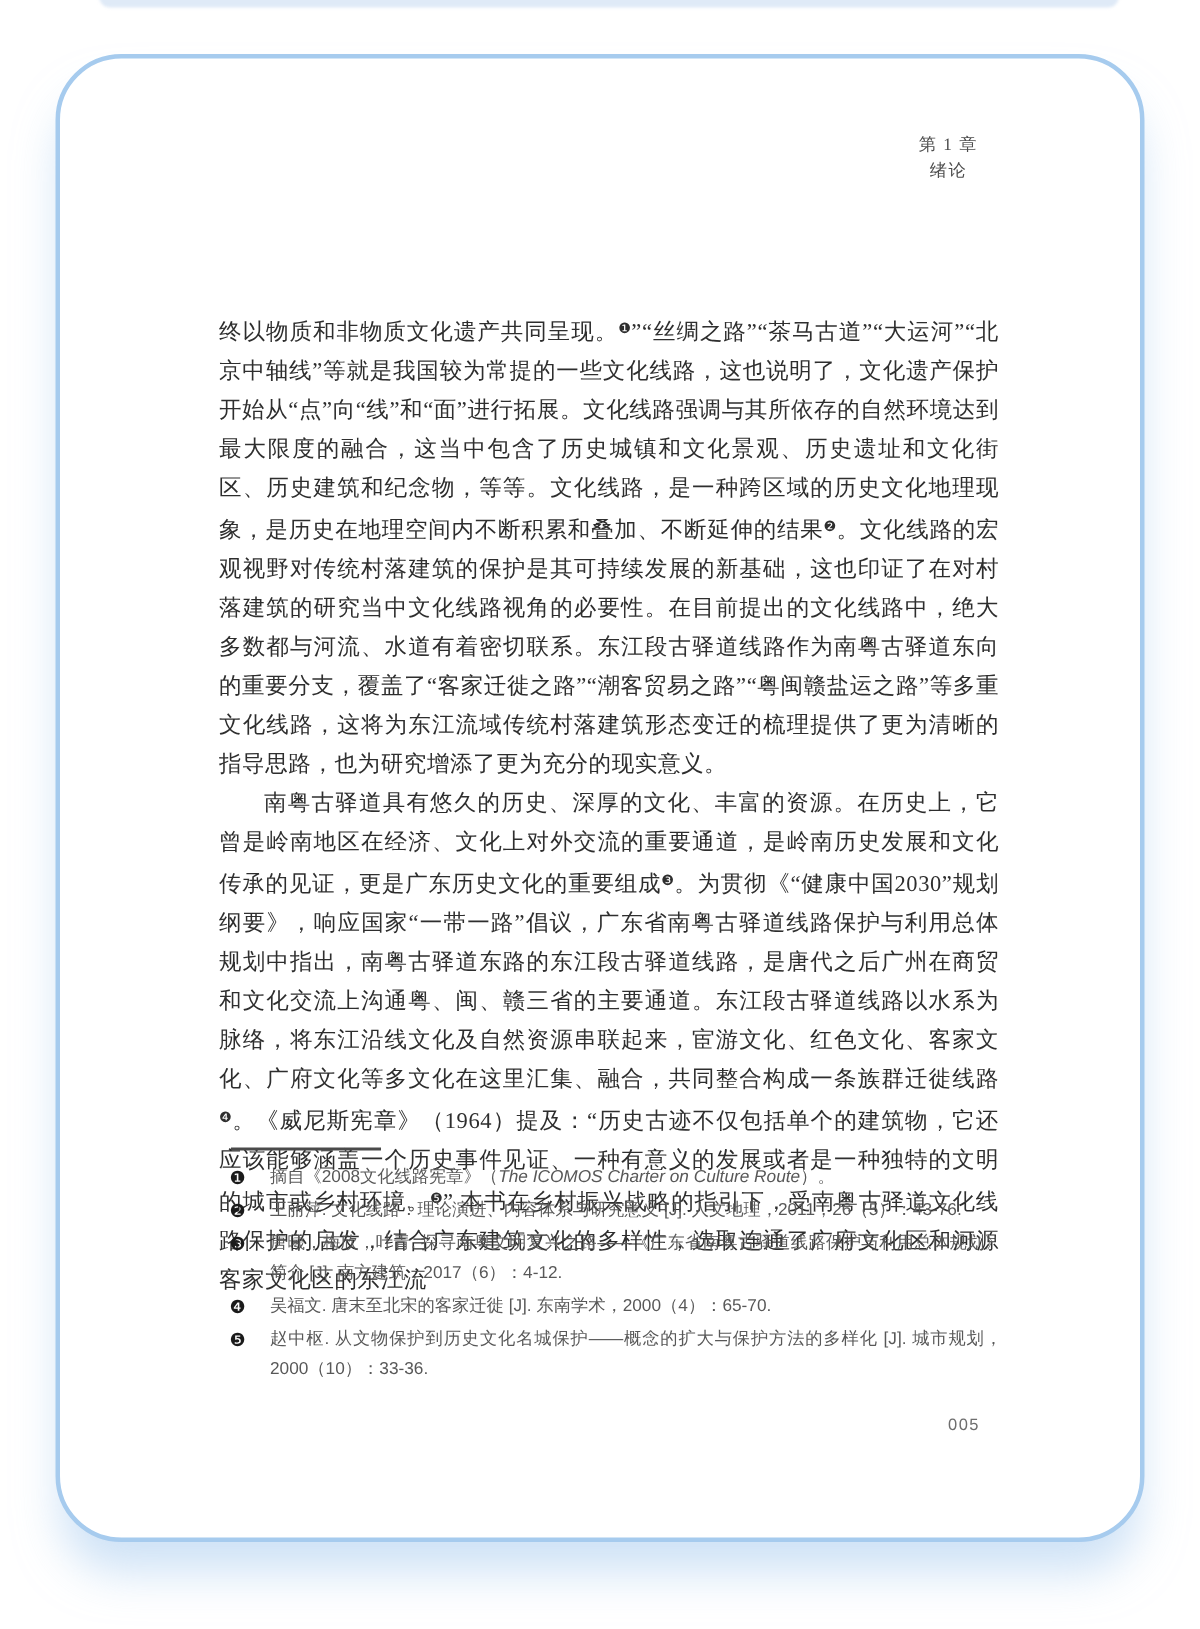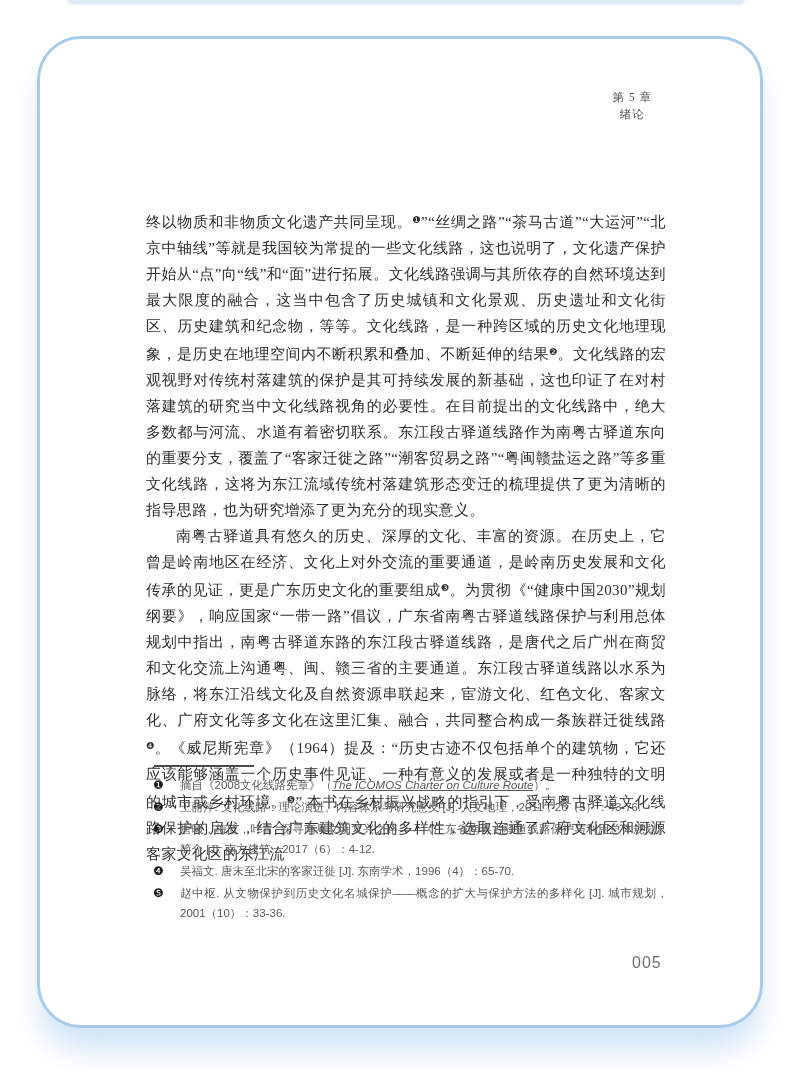--- a/index.html
+++ b/index.html
@@ -69,21 +69,20 @@
   .body-text p.para.indent {
     text-indent: 2em;
   }
   .fn-ref {
     font-size: 9.5px;
     vertical-align: 4px;
     letter-spacing: 0;
   }
   .italic {
     font-style: italic;
-    text-decoration: underline;
   }
   .footnote-divider {
     position: absolute;
     top: 726px;
     left: 114px;
     width: 100px;
     height: 2px;
     background: #4a4a4a;
   }
   .footnote-list {
@@ -107,34 +106,33 @@
   }
   .footnote-text {
     flex: 1 1 auto;
     text-align: justify;
   }
   .page-number {
     position: absolute;
     top: 905px;
     left: 592px;
     color: #6e6e6e;
-    font-size: 16px;
+    font-size: 11px;
     letter-spacing: 1px;
-    margin-top: 10px;
   }
 </style>
 </head>
 <body>
 
 <div class="stage">
   <div class="top-page-edge"></div>
 
   <div class="page-card">
     <div class="chapter-header">
-      <div>第 5 章</div>
+      <div>第 1 章</div>
       <div>绪论</div>
     </div>
 
     <div class="body-text">
         <p class="para"><span>终以物质和非物质文化遗产共同呈现。</span><span class="fn-ref">❶</span><span>”“丝绸之路”“茶马古道”“大运河”“北京中轴线”等就是我国较为常提的一些文化线路，这也说明了，文化遗产保护开始从“点”向“线”和“面”进行拓展。文化线路强调与其所依存的自然环境达到最大限度的融合，这当中包含了历史城镇和文化景观、历史遗址和文化街区、历史建筑和纪念物，等等。文化线路，是一种跨区域的历史文化地理现象，是历史在地理空间内不断积累和叠加、不断延伸的结果</span><span class="fn-ref">❷</span><span>。文化线路的宏观视野对传统村落建筑的保护是其可持续发展的新基础，这也印证了在对村落建筑的研究当中文化线路视角的必要性。在目前提出的文化线路中，绝大多数都与河流、水道有着密切联系。东江段古驿道线路作为南粤古驿道东向的重要分支，覆盖了“客家迁徙之路”“潮客贸易之路”“粤闽赣盐运之路”等多重文化线路，这将为东江流域传统村落建筑形态变迁的梳理提供了更为清晰的指导思路，也为研究增添了更为充分的现实意义。</span></p>
         <p class="para indent"><span>南粤古驿道具有悠久的历史、深厚的文化、丰富的资源。在历史上，它曾是岭南地区在经济、文化上对外交流的重要通道，是岭南历史发展和文化传承的见证，更是广东历史文化的重要组成</span><span class="fn-ref">❸</span><span>。为贯彻《“健康中国2030”规划纲要》，响应国家“一带一路”倡议，广东省南粤古驿道线路保护与利用总体规划中指出，南粤古驿道东路的东江段古驿道线路，是唐代之后广州在商贸和文化交流上沟通粤、闽、赣三省的主要通道。东江段古驿道线路以水系为脉络，将东江沿线文化及自然资源串联起来，宦游文化、红色文化、客家文化、广府文化等多文化在这里汇集、融合，共同整合构成一条族群迁徙线路</span><span class="fn-ref">❹</span><span>。《威尼斯宪章》（1964）提及：“历史古迹不仅包括单个的建筑物，它还应该能够涵盖一个历史事件见证、一种有意义的发展或者是一种独特的文明的城市或乡村环境。</span><span class="fn-ref">❺</span><span>” 本书在乡村振兴战略的指引下，受南粤古驿道文化线路保护的启发，结合广东建筑文化的多样性，选取连通了广府文化区和河源客家文化区的东江流</span></p>
       </div>
 
     <div class="footnote-divider"></div>
 
@@ -146,23 +144,23 @@
         <div class="footnote-item">
           <span class="footnote-marker">❷</span>
           <span class="footnote-text"><span>王丽萍. 文化线路：理论演进、内容体系与研究意义 [J]. 人文地理，2011，26（5）：43-76.</span></span>
         </div>
         <div class="footnote-item">
           <span class="footnote-marker">❸</span>
           <span class="footnote-text"><span>唐曦，梅欣，叶青. 探寻南粤文明复兴之路——《广东省南粤古驿道线路保护与利用总体规划》简介 [J]. 南方建筑，2017（6）：4-12.</span></span>
         </div>
         <div class="footnote-item">
           <span class="footnote-marker">❹</span>
-          <span class="footnote-text"><span>吴福文. 唐末至北宋的客家迁徙 [J]. 东南学术，1996（4）：65-70.</span></span>
+          <span class="footnote-text"><span>吴福文. 唐末至北宋的客家迁徙 [J]. 东南学术，2000（4）：65-70.</span></span>
         </div>
         <div class="footnote-item">
           <span class="footnote-marker">❺</span>
-          <span class="footnote-text"><span>赵中枢. 从文物保护到历史文化名城保护——概念的扩大与保护方法的多样化 [J]. 城市规划，2001（10）：33-36.</span></span>
+          <span class="footnote-text"><span>赵中枢. 从文物保护到历史文化名城保护——概念的扩大与保护方法的多样化 [J]. 城市规划，2000（10）：33-36.</span></span>
         </div>
       </div>
 
     <div class="page-number">005</div>
   </div>
 </div>
 
 </body></html>

